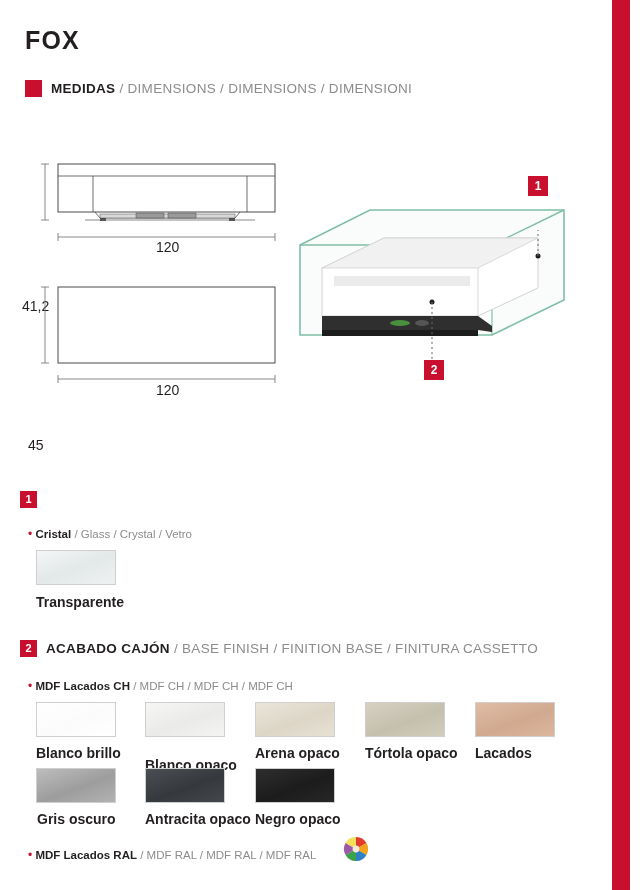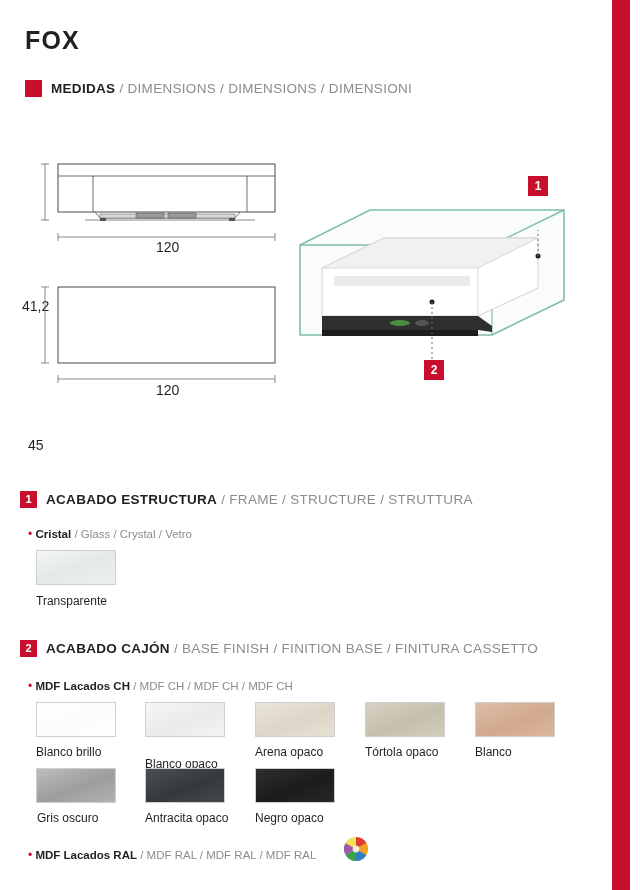--- a/index.html
+++ b/index.html
@@ -101,23 +101,24 @@
   .bullet-line .gray { color: #8c8c8c; }
 
   
   .swatch {
     position: absolute;
     width: 80px; height: 35px;
     border: 1px solid #cfcfcf;
   }
   .swatch-label {
     position: absolute;
-    font-size: 12px;
+    font-size: 14px;
     color: #231f20;
     white-space: nowrap;
+    font-weight: bold;
   }
   .ral-icon {
     position: absolute;
     width: 26px; height: 26px;
     border-radius: 50%;
     overflow: hidden;
   }
   svg { display: block; }
 </style>
 </head>
@@ -199,21 +200,20 @@
       <circle cx="140" cy="112" r="2.5" fill="#231f20"></circle>
       <line x1="246" y1="66" x2="246" y2="40" stroke="#6b6b6b" stroke-width="1" stroke-dasharray="2,3"></line>
       <line x1="140" y1="112" x2="140" y2="176" stroke="#6b6b6b" stroke-width="1" stroke-dasharray="2,3"></line>
     </svg>
     <div class="callout" style="left:528px; top:56px;">1</div>
     <div class="callout" style="left:424px; top:240px;">2</div>
   </div>
 
   <div class="sec-head" style="left:20px; top:491px;">
     <span class="sec-square num">1</span>
-    <span class="sec-text"><b>ACABADO ESTRUCTURA</b><span class="gray"> / FRAME / STRUCTURE / STRUTTURA</span></span>
   </div>
 
   <div class="bullet-line" style="left:28px; top:527px;">
     <span class="bd">•</span>
     <b>Cristal</b><span class="gray"> / Glass / Crystal / Vetro</span>
   </div>
 
   <div class="swatch" style="left:36px; top:550px; background:linear-gradient(160deg,#f4f6f6 0%,#e3e8e9 50%,#eef1f1 100%);"></div>
   <div class="swatch-label" style="left:36px; top:594px;">Transparente</div>
 
@@ -233,21 +233,21 @@
   <div class="swatch" style="left:145px; top:702px; background:linear-gradient(160deg,#f6f6f4 0%,#eaeae8 55%,#f4f4f2 100%);"></div>
   <div class="swatch-label" style="left:145px; top:745px;margin-top:12px;">Blanco opaco</div>
 
   <div class="swatch" style="left:255px; top:702px; background:linear-gradient(160deg,#eae5da 0%,#ddd6c7 55%,#e7e1d5 100%);"></div>
   <div class="swatch-label" style="left:255px; top:745px;">Arena opaco</div>
 
   <div class="swatch" style="left:365px; top:702px; background:linear-gradient(160deg,#d6d1c2 0%,#c5bfae 55%,#d2ccbc 100%);"></div>
   <div class="swatch-label" style="left:365px; top:745px;">Tórtola opaco</div>
 
   <div class="swatch" style="left:475px; top:702px; background:linear-gradient(160deg,#e0bda6 0%,#d0a98f 55%,#dcb69d 100%);"></div>
-  <div class="swatch-label" style="left:475px; top:745px;">Blanco</div>
+  <div class="swatch-label" style="left:475px; top:745px;">Lacados</div>
 
   <div class="swatch" style="left:36px; top:768px; background:linear-gradient(160deg,#bdbdbd 0%,#9d9d9d 55%,#b2b2b2 100%);"></div>
   <div class="swatch-label" style="left:37px; top:811px;">Gris oscuro</div>
 
   <div class="swatch" style="left:145px; top:768px; background:linear-gradient(160deg,#4b4f53 0%,#35383c 55%,#44474b 100%);"></div>
   <div class="swatch-label" style="left:145px; top:811px;">Antracita opaco</div>
 
   <div class="swatch" style="left:255px; top:768px; background:linear-gradient(160deg,#2e2e2e 0%,#1c1c1c 55%,#272727 100%);"></div>
   <div class="swatch-label" style="left:255px; top:811px;">Negro opaco</div>
 

